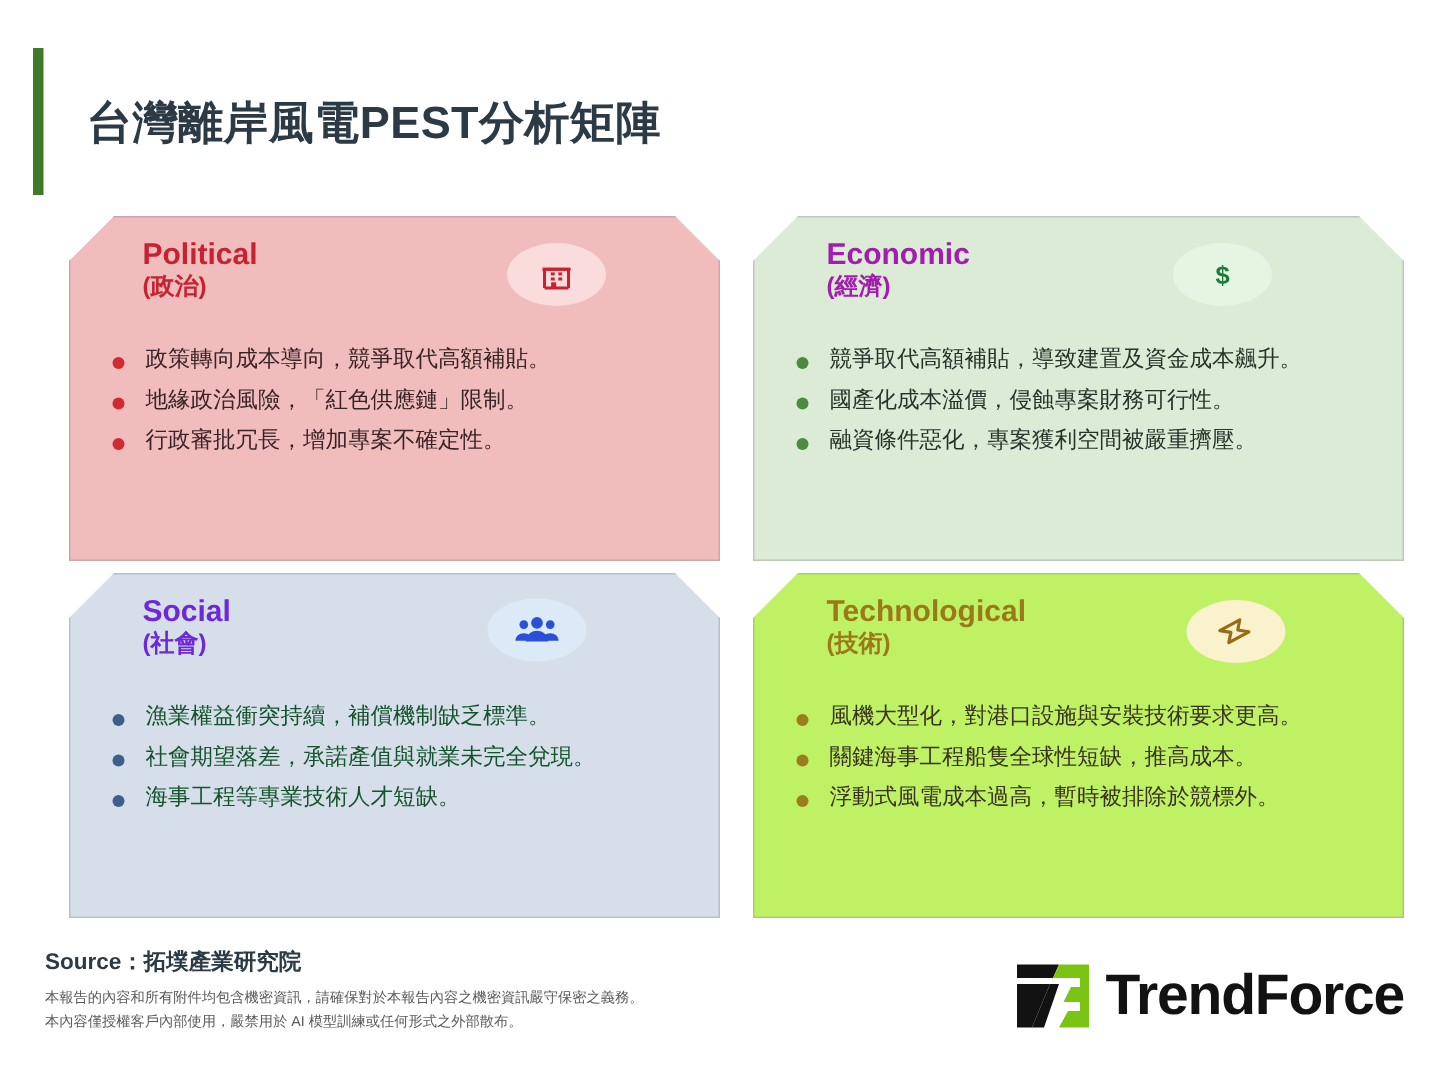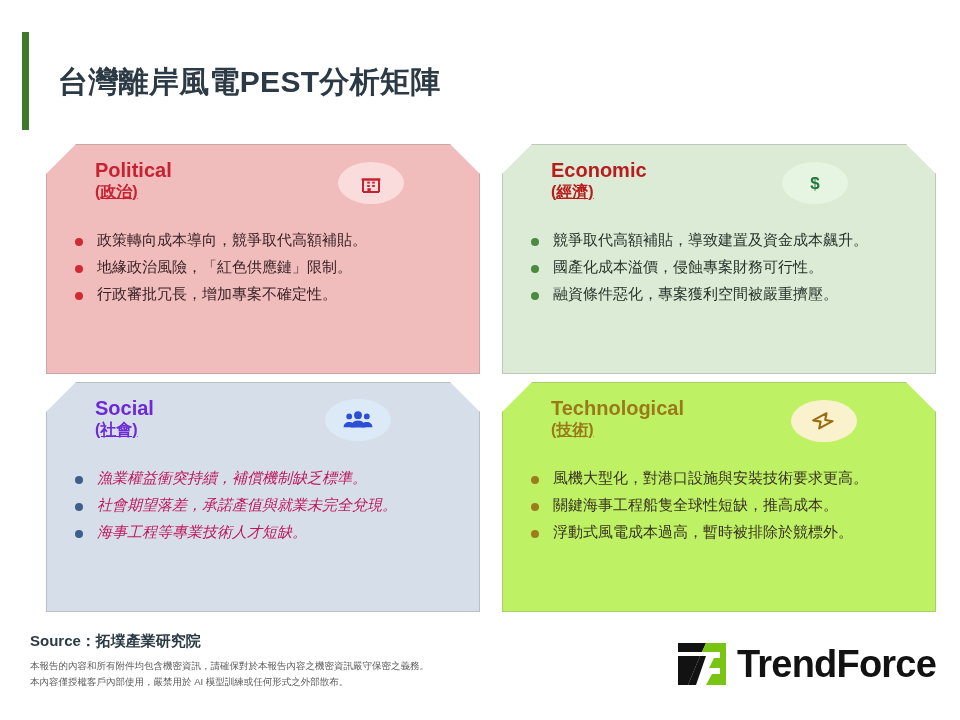--- a/index.html
+++ b/index.html
@@ -63,25 +63,24 @@
     font-size: 20px;
     font-weight: bold;
     display: block;
     white-space: nowrap;
   }
   .head-zh {
     font-size: 16px;
     font-weight: bold;
     display: block;
     white-space: nowrap;
-    text-decoration: underline;
   }
 
   #card-political    .head-en, #card-political    .head-zh { color: #C62230; }
-  #card-economic     .head-en, #card-economic     .head-zh { color: #b91c1c; }
+  #card-economic     .head-en, #card-economic     .head-zh { color: #a21caf; }
   #card-social       .head-en, #card-social       .head-zh { color: #6d28d9; }
   #card-technological .head-en, #card-technological .head-zh { color: #9A7A18; }
 
   
   .icon-badge {
     position: absolute;
     width: 66px; height: 42px;
     border-radius: 50%;
     display: flex;
     align-items: center;
@@ -115,21 +114,21 @@
   #card-social       .dot { background: #3E5E8C; }
   #card-technological .dot { background: #9B7D1C; }
 
   .btext {
     font-size: 15px;
     line-height: 1.52;
     color: #2C3A46;
   }
   #card-political    .btext { color: #3A2327; }
   #card-economic     .btext { color: #26332A; }
-  #card-social       .btext { color: #be185d; font-style: italic; }
+  #card-social       .btext { color: #14532d; }
   #card-technological .btext { color: #3A3220; }
 
   
   .footer { position: absolute; left: 0; bottom: 0; width: 960px; height: 100px; padding-left: 17px; }
 
   .source-line {
     position: absolute;
     left: 30px; top: 12px;
     font-size: 15px;
     font-weight: bold;

